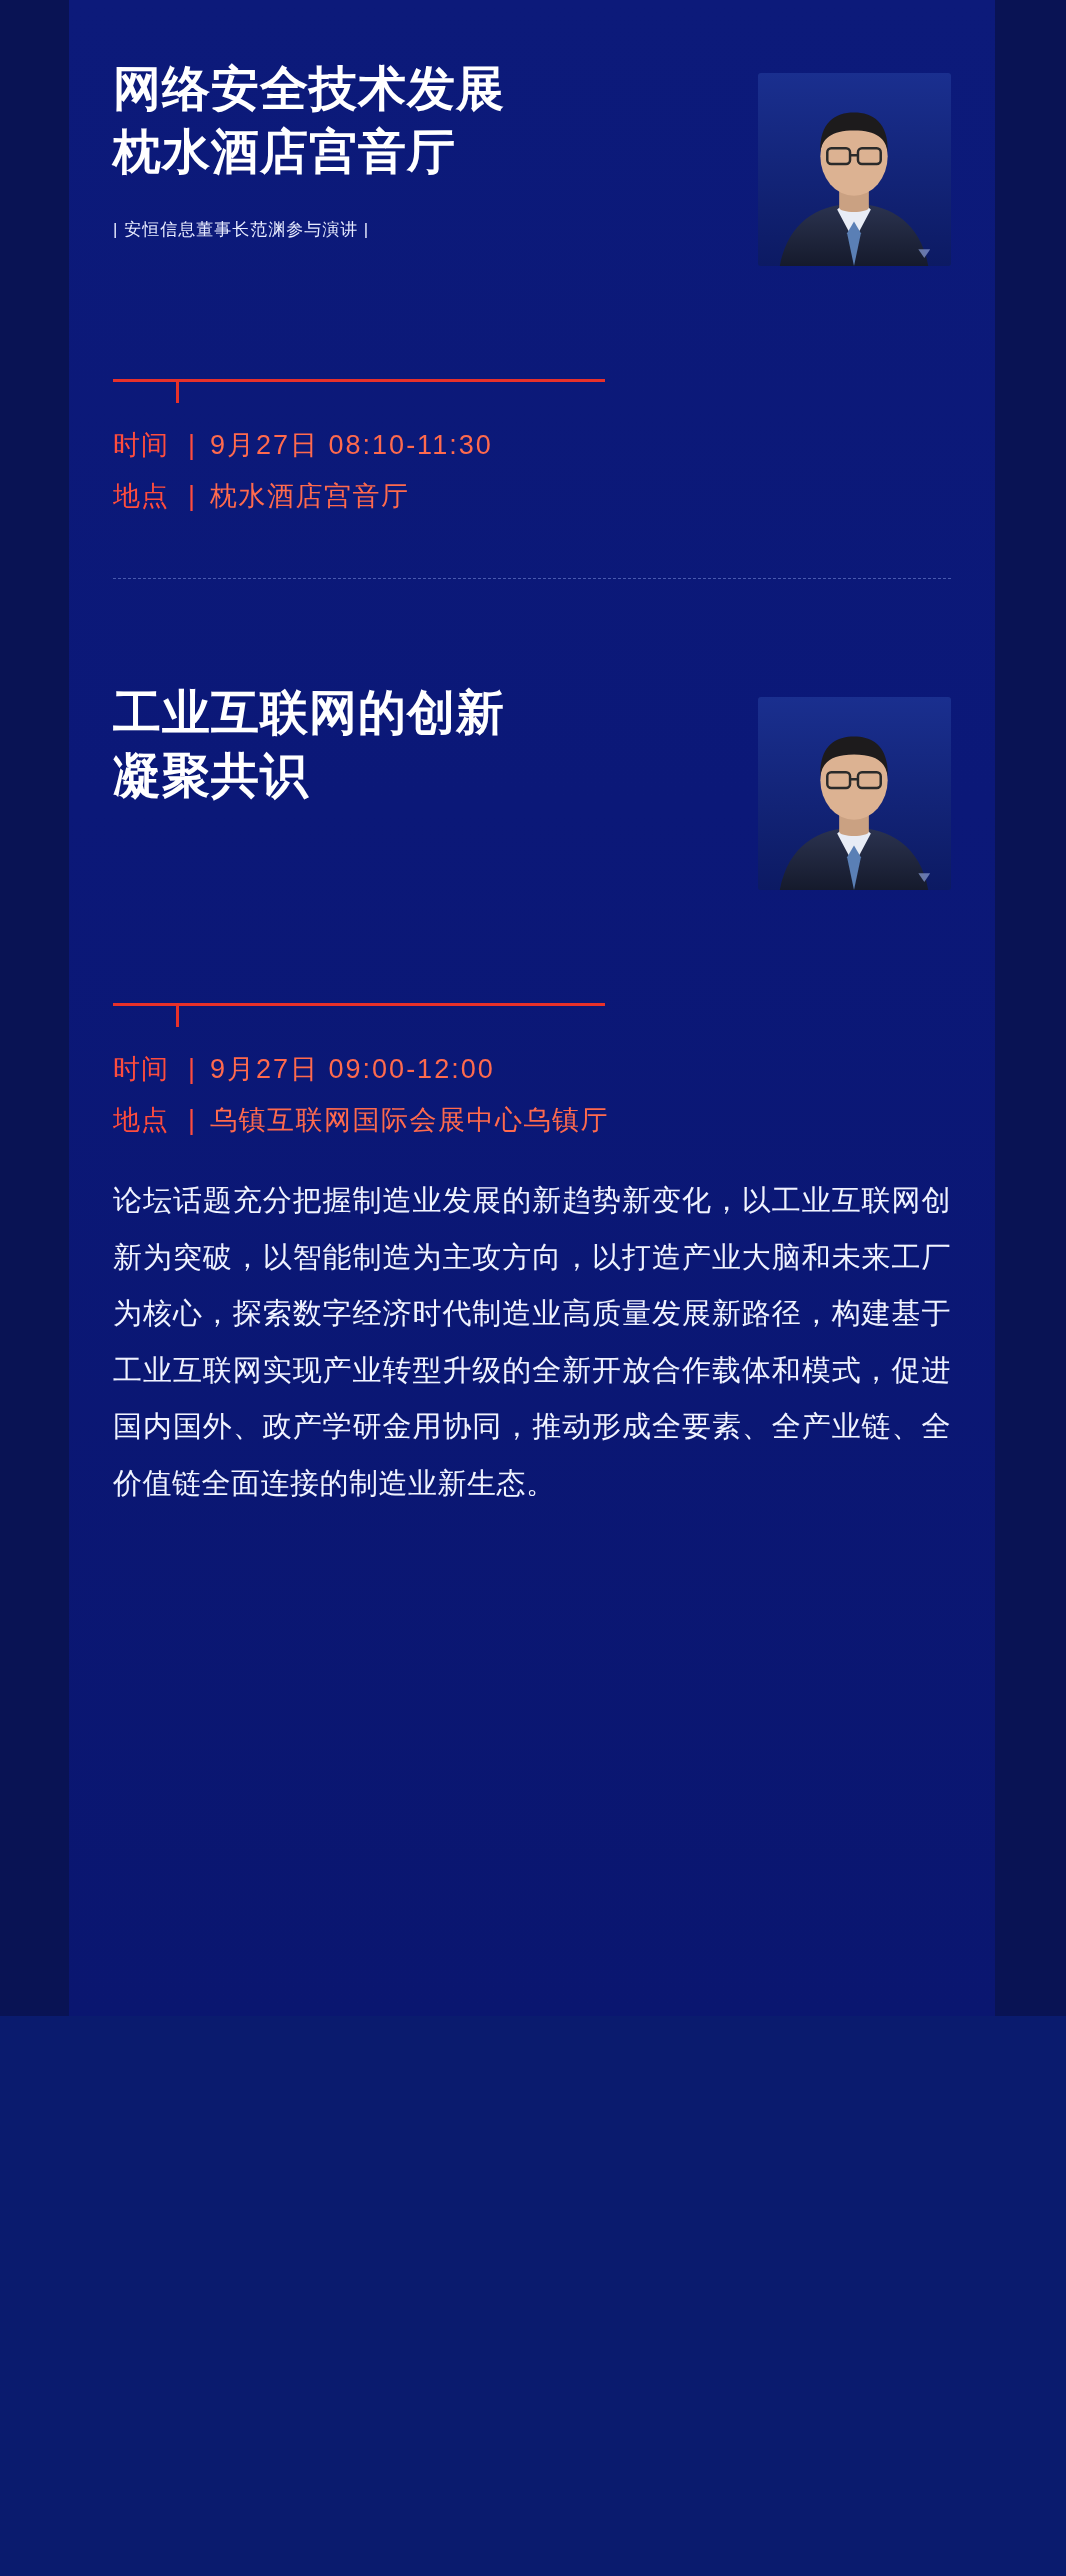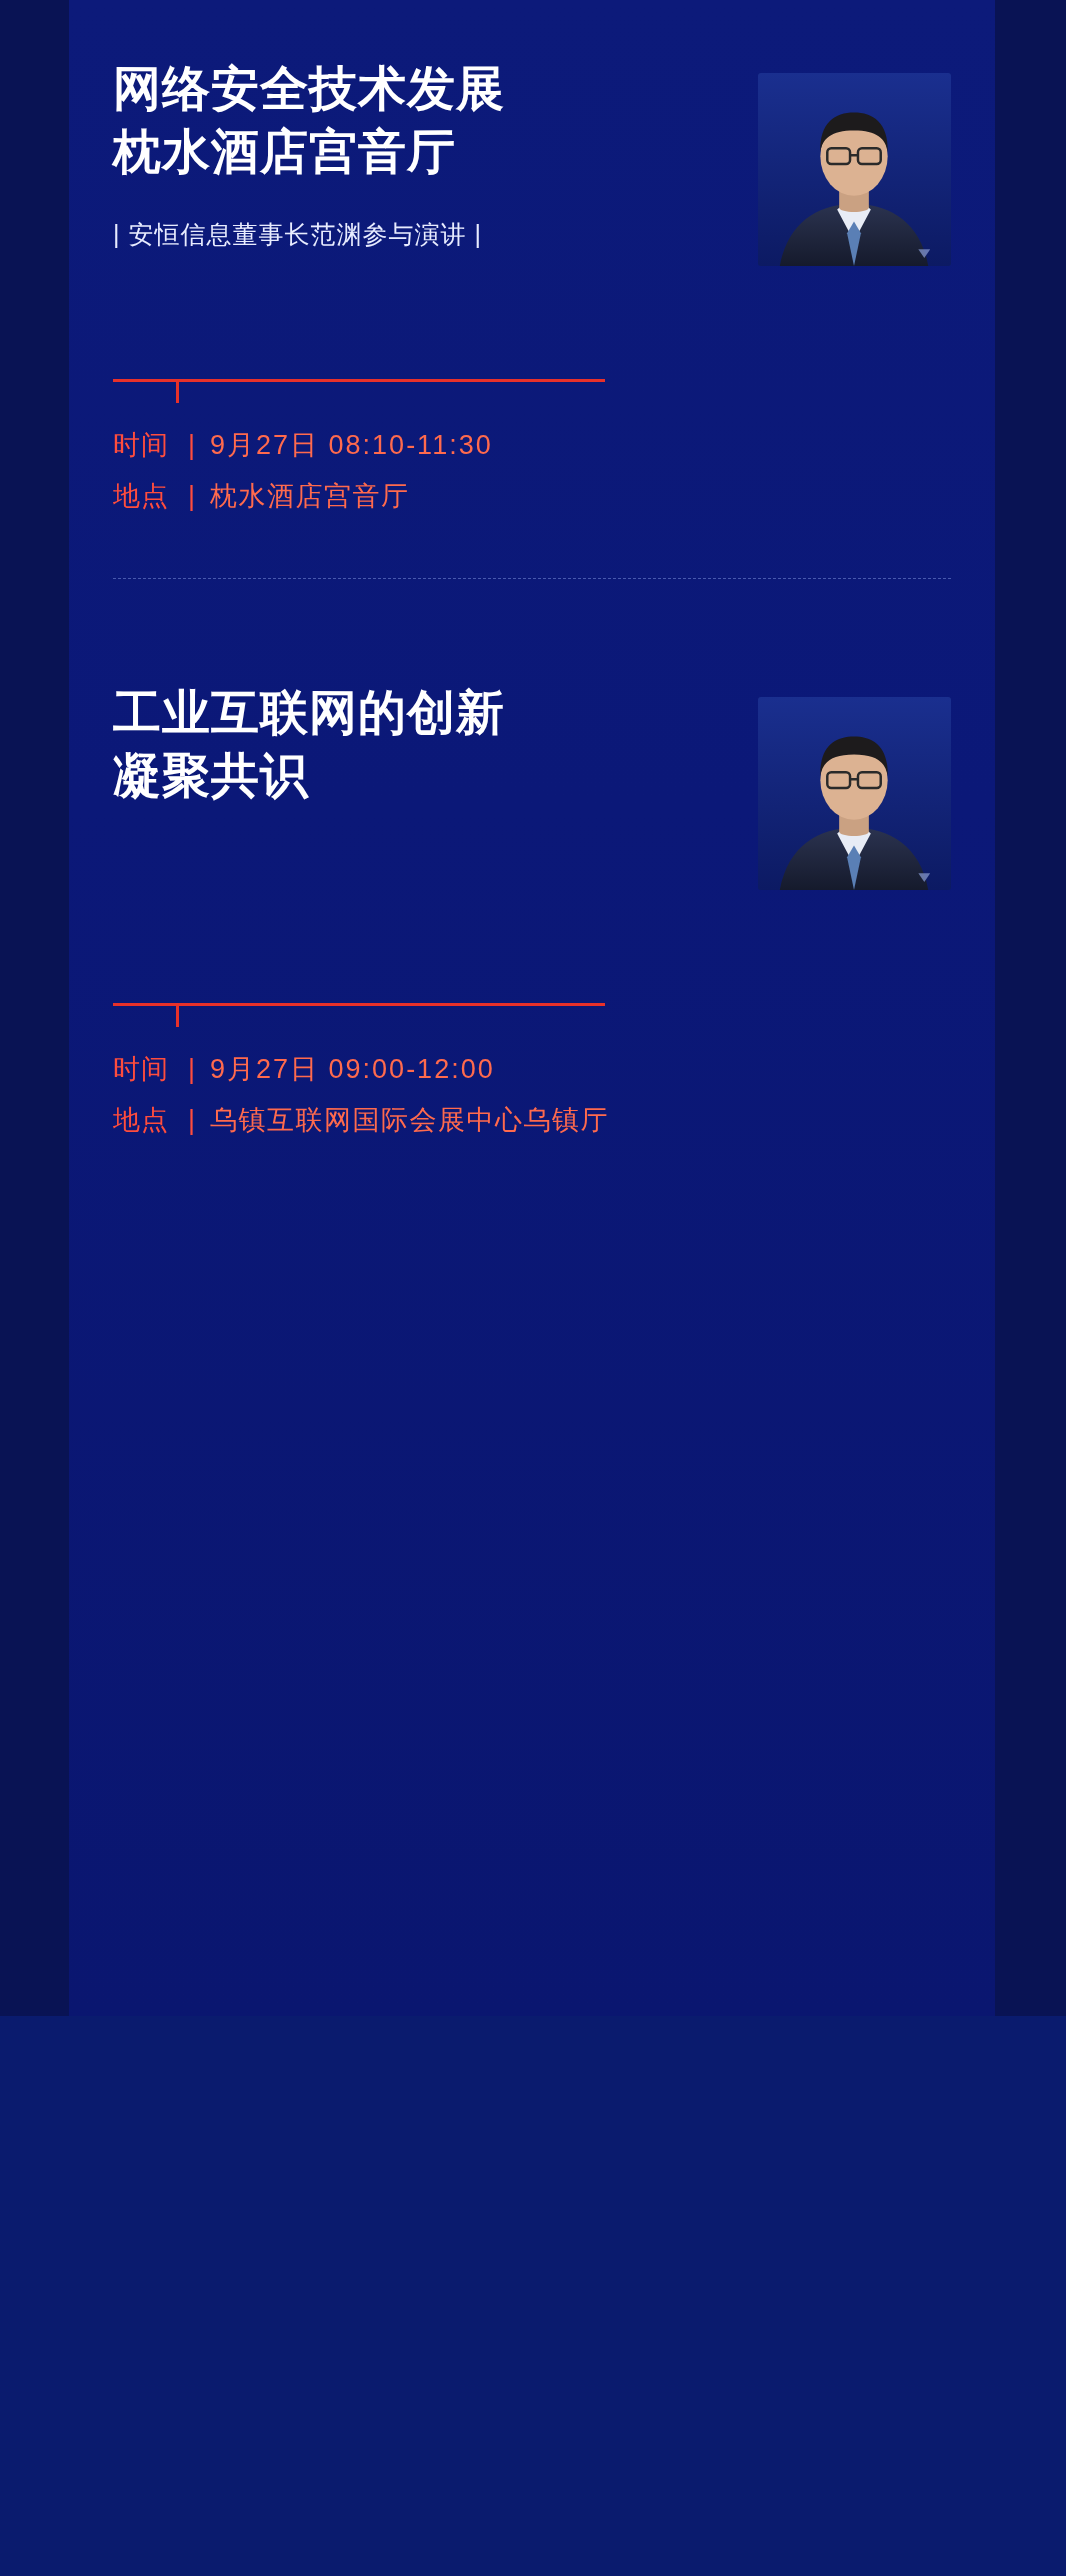--- a/index.html
+++ b/index.html
@@ -61,21 +61,21 @@
     font-weight: bold;
     letter-spacing: 1px;
     margin: 0;
     padding-top: 6px;
     max-width: 612px;
   }
   .title .line { display: block; }
 
   .subtitle {
     margin-top: 34px;
-    font-size: 25px;
+    font-size: 17px;
     color: #e8ecff;
     letter-spacing: 1px;
     font-weight: normal;
   }
 
   .portrait {
     position: absolute;
     right: 0px;
     top: 22px;
     width: 193px;
@@ -282,17 +282,18 @@
           <span class="meta-sep">|</span>
           <span class="meta-value time">9月27日  09:00-12:00</span>
         </div>
         <div class="meta-row">
           <span class="meta-label">地点</span>
           <span class="meta-sep">|</span>
           <span class="meta-value">乌镇互联网国际会展中心乌镇厅</span>
         </div>
       </div>
 
+      <div class="body-text">论坛话题充分把握制造业发展的新趋势新变化，以工业互联网创新为突破，以智能制造为主攻方向，以打造产业大脑和未来工厂为核心，探索数字经济时代制造业高质量发展新路径，构建基于工业互联网实现产业转型升级的全新开放合作载体和模式，促进国内国外、政产学研金用协同，推动形成全要素、全产业链、全价值链全面连接的制造业新生态。</div>
     </div>
 
   </div>
 </div>
 
 
 </body></html>

